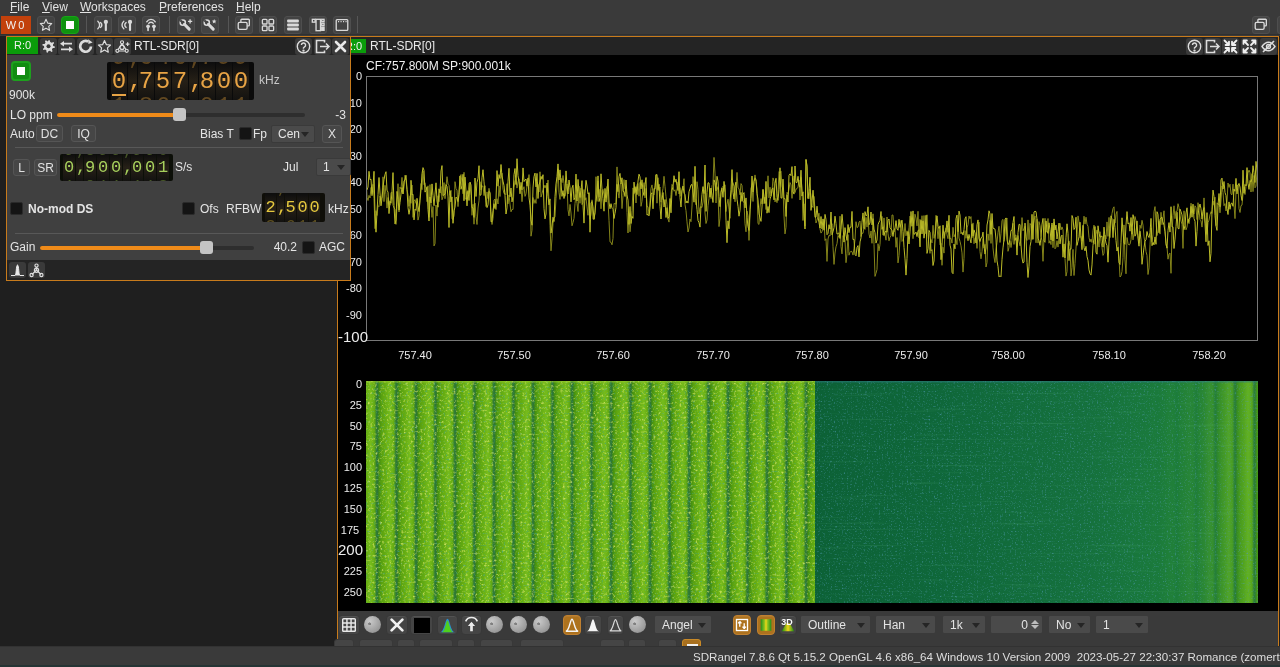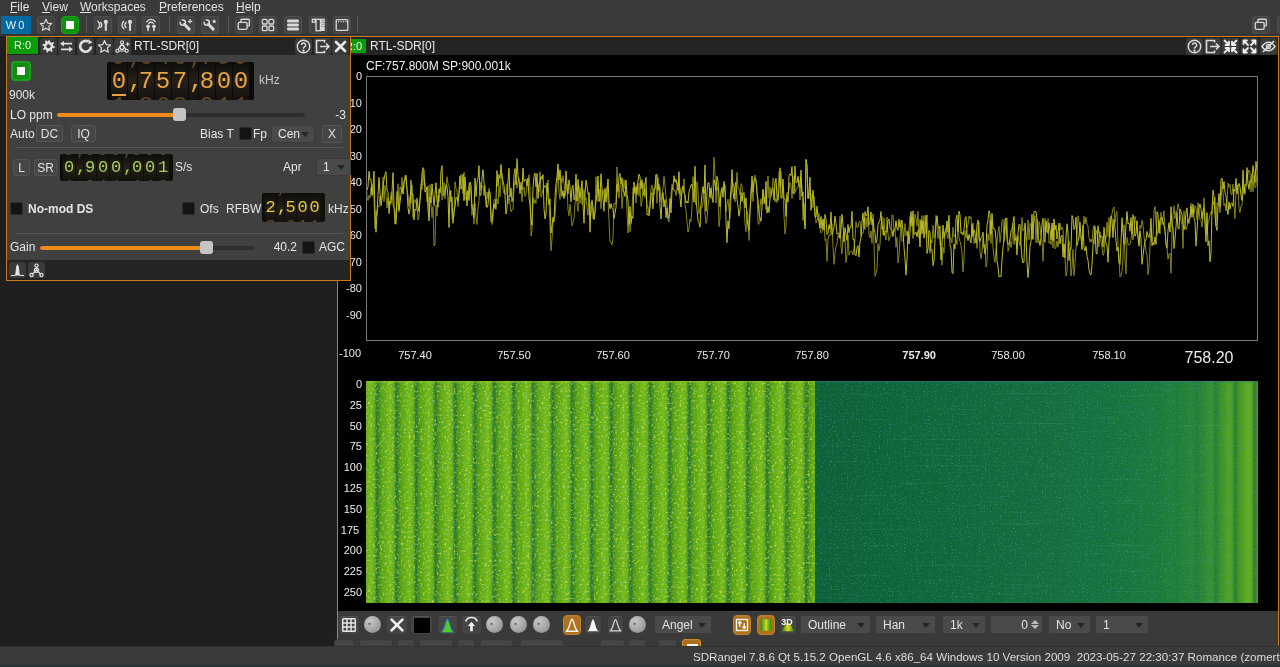--- a/index.html
+++ b/index.html
@@ -53,21 +53,21 @@
 </head>
 <body>
 <div id="menubar">
   <span style="left:10px"><u>F</u>ile</span>
   <span style="left:42px"><u>V</u>iew</span>
   <span style="left:80px"><u>W</u>orkspaces</span>
   <span style="left:159px"><u>P</u>references</span>
   <span style="left:236px"><u>H</u>elp</span>
 </div>
 <div id="toolbar">
-  <div style="position:absolute;left:1px;top:2px;width:30px;height:18px;background:#0369a1;color:#f2f2f2;font-size:11px;text-align:center;line-height:18px;letter-spacing:2px;">W0</div>
+  <div style="position:absolute;left:1px;top:2px;width:30px;height:18px;background:#c2410c;color:#f2f2f2;font-size:11px;text-align:center;line-height:18px;letter-spacing:2px;">W0</div>
   <svg class="tbtn" style="left:37px" width="18" height="18" viewBox="0 0 18 18">
       <path d="M9,2.6 L10.9,6.9 L15.4,7.4 L12.1,10.5 L13,15 L9,12.7 L5,15 L5.9,10.5 L2.6,7.4 L7.1,6.9 Z" fill="none" stroke="#d9d9d9" stroke-width="1.3" stroke-linejoin="round"></path>
     </svg>
   <div style="position:absolute;left:61px;top:2px;width:18px;height:18px;background:#0f930f;border:1px solid #16a516;border-radius:4px;">
       <div style="position:absolute;left:4px;top:4px;width:8px;height:8px;background:#fff;"></div>
     </div>
   <div class="tsep" style="left:86px"></div>
   <svg class="tbtn" style="left:94px" width="18" height="18" viewBox="0 0 18 18">
       <g stroke="#d9d9d9" fill="none" stroke-linecap="round">
         <path d="M3.2,4.8 a5.4,5.4 0 0 1 0,8.4" stroke-width="1.6"></path>
@@ -212,30 +212,30 @@
       <div style="position:absolute;left:0px;top:15.0px;width:24px;text-align:right;color:#ececec;font-size:11px;line-height:12px;">0</div>
         <div style="position:absolute;left:0px;top:41.5px;width:24px;text-align:right;color:#ececec;font-size:11px;line-height:12px;">-10</div>
         <div style="position:absolute;left:0px;top:68.0px;width:24px;text-align:right;color:#ececec;font-size:11px;line-height:12px;">-20</div>
         <div style="position:absolute;left:0px;top:94.5px;width:24px;text-align:right;color:#ececec;font-size:11px;line-height:12px;">-30</div>
         <div style="position:absolute;left:0px;top:121.0px;width:24px;text-align:right;color:#ececec;font-size:11px;line-height:12px;">-40</div>
         <div style="position:absolute;left:0px;top:147.5px;width:24px;text-align:right;color:#ececec;font-size:11px;line-height:12px;">-50</div>
         <div style="position:absolute;left:0px;top:174.0px;width:24px;text-align:right;color:#ececec;font-size:11px;line-height:12px;">-60</div>
         <div style="position:absolute;left:0px;top:200.5px;width:24px;text-align:right;color:#ececec;font-size:11px;line-height:12px;">-70</div>
         <div style="position:absolute;left:0px;top:227.0px;width:24px;text-align:right;color:#ececec;font-size:11px;line-height:12px;">-80</div>
         <div style="position:absolute;left:0px;top:253.5px;width:24px;text-align:right;color:#ececec;font-size:11px;line-height:12px;">-90</div>
-        <div style="position:absolute;left:0px;top:292px;width:24px;text-align:center;color:#ececec;font-size:11px;line-height:12px;">-100</div>
+        <div style="position:absolute;left:0px;top:276px;width:24px;text-align:left;color:#ececec;font-size:15px;line-height:12px;">-100</div>
       <div style="position:absolute;left:52px;top:294px;width:50px;text-align:center;color:#ececec;font-size:11px;">757.40</div>
         <div style="position:absolute;left:151px;top:294px;width:50px;text-align:center;color:#ececec;font-size:11px;">757.50</div>
         <div style="position:absolute;left:250px;top:294px;width:50px;text-align:center;color:#ececec;font-size:11px;">757.60</div>
         <div style="position:absolute;left:350px;top:294px;width:50px;text-align:center;color:#ececec;font-size:11px;">757.70</div>
         <div style="position:absolute;left:449px;top:294px;width:50px;text-align:center;color:#ececec;font-size:11px;">757.80</div>
-        <div style="position:absolute;left:548px;top:294px;width:50px;text-align:right;color:#ececec;font-size:11px;font-weight:bold;">757.90</div>
+        <div style="position:absolute;left:548px;top:294px;width:50px;text-align:center;color:#ececec;font-size:11px;">757.90</div>
         <div style="position:absolute;left:645px;top:294px;width:50px;text-align:center;color:#ececec;font-size:11px;">758.00</div>
         <div style="position:absolute;left:746px;top:294px;width:50px;text-align:center;color:#ececec;font-size:11px;">758.10</div>
-        <div style="position:absolute;left:846px;top:294px;width:50px;text-align:center;color:#ececec;font-size:16px;">758.20</div>
+        <div style="position:absolute;left:846px;top:294px;width:50px;text-align:center;color:#ececec;font-size:11px;">758.20</div>
       <div id="wf" style="position:absolute;left:28px;top:326px;width:892px;height:222px;"><svg width="892" height="222" viewBox="0 0 892 222">
 <defs>
 <linearGradient id="sg" x1="0" x2="1" y1="0" y2="0">
  <stop offset="0" stop-color="#6ab413"></stop>
                 <stop offset="0.24" stop-color="#7cc41d"></stop>
  <stop offset="0.44" stop-color="#68b212"></stop>
                 <stop offset="0.53" stop-color="#338039"></stop>
  <stop offset="0.59" stop-color="#2b763c"></stop>
                 <stop offset="0.66" stop-color="#44920f"></stop>
  <stop offset="0.82" stop-color="#5faa10"></stop>
@@ -298,21 +298,21 @@
             <rect x="449" y="0" width="443" height="1.5" fill="#2e7a86" opacity="0.5"></rect>
 </svg></div>
       <div style="position:absolute;left:0px;top:323.0px;width:24px;text-align:right;color:#ececec;font-size:11px;line-height:12px;">0</div>
         <div style="position:absolute;left:0px;top:343.8px;width:24px;text-align:right;color:#ececec;font-size:11px;line-height:12px;">25</div>
         <div style="position:absolute;left:0px;top:364.6px;width:24px;text-align:right;color:#ececec;font-size:11px;line-height:12px;">50</div>
         <div style="position:absolute;left:0px;top:385.4px;width:24px;text-align:right;color:#ececec;font-size:11px;line-height:12px;">75</div>
         <div style="position:absolute;left:0px;top:406.2px;width:24px;text-align:right;color:#ececec;font-size:11px;line-height:12px;">100</div>
         <div style="position:absolute;left:0px;top:427.0px;width:24px;text-align:right;color:#ececec;font-size:11px;line-height:12px;">125</div>
         <div style="position:absolute;left:0px;top:447.8px;width:24px;text-align:right;color:#ececec;font-size:11px;line-height:12px;">150</div>
         <div style="position:absolute;left:0px;top:468.6px;width:24px;text-align:center;color:#ececec;font-size:11px;line-height:12px;">175</div>
-        <div style="position:absolute;left:0px;top:489.4px;width:24px;text-align:right;color:#ececec;font-size:11px;line-height:12px;">200</div>
+        <div style="position:absolute;left:0px;top:489.4px;width:24px;text-align:right;color:#ececec;font-size:15px;line-height:12px;">200</div>
         <div style="position:absolute;left:0px;top:510.2px;width:24px;text-align:right;color:#ececec;font-size:11px;line-height:12px;">225</div>
         <div style="position:absolute;left:0px;top:531.0px;width:24px;text-align:right;color:#ececec;font-size:11px;line-height:12px;">250</div>
     </div>
     <div id="rtoolbar">
       <svg class="sbtn" style="left:0px;width:22px" viewBox="0 0 22 20">
           <g stroke="#e6e6e6" stroke-width="1.6" fill="none">
             <rect x="4" y="3" width="14" height="14" rx="1"></rect>
             <path d="M4,7.7 L18,7.7 M4,12.3 L18,12.3 M8.7,3 L8.7,17 M13.3,3 L13.3,17"></path>
           </g>
         </svg>
@@ -589,21 +589,21 @@
             <span style="position:absolute;left:0;top:5px;width:12px;text-align:center;font-family:'Liberation Mono',monospace;font-size:17px;color:#a6cf5c;line-height:1;">0</span>
             <span style="position:absolute;left:0;top:24px;width:12px;text-align:center;font-family:'Liberation Mono',monospace;font-size:17px;color:rgba(145,185,75,0.42);line-height:1;">1</span>
           </div>
           <div style="position:relative;float:left;width:12px;height:27px;overflow:hidden;background:linear-gradient(#0d0d0d,#262017 50%,#131210);margin-right:1px;">
             <span style="position:absolute;left:0;top:-12px;width:12px;text-align:center;font-family:'Liberation Mono',monospace;font-size:17px;color:rgba(145,185,75,0.42);line-height:1;">0</span>
             <span style="position:absolute;left:0;top:5px;width:12px;text-align:center;font-family:'Liberation Mono',monospace;font-size:17px;color:#a6cf5c;line-height:1;">1</span>
             <span style="position:absolute;left:0;top:24px;width:12px;text-align:center;font-family:'Liberation Mono',monospace;font-size:17px;color:rgba(145,185,75,0.42);line-height:1;">2</span>
           </div>
         </div>
       <div class="lbl" style="left:168px;top:123px;">S/s</div>
-      <div class="lbl" style="left:276px;top:123px;">Apr</div>
+      <div class="lbl" style="left:276px;top:123px;">Jul</div>
       <div class="combo" style="left:309px;top:121px;width:35px;height:18px;">
           <span style="position:absolute;left:6px;top:1px;">1</span>
           <span class="arr"></span>
         </div>
       <div class="chk" style="left:3px;top:165px;"></div>
       <div class="lbl" style="left:21px;top:165px;font-weight:bold;">No-mod DS</div>
       <div class="chk" style="left:175px;top:165px;"></div>
       <div class="lbl" style="left:193px;top:165px;">Ofs</div>
       <div class="lbl" style="left:219px;top:165px;">RFBW</div>
       <div id="bwdial" style="position:absolute;left:255px;top:156px;width:63px;height:29px;background:#0f0e08;border-radius:2px;padding:0 0 0 3px;">

